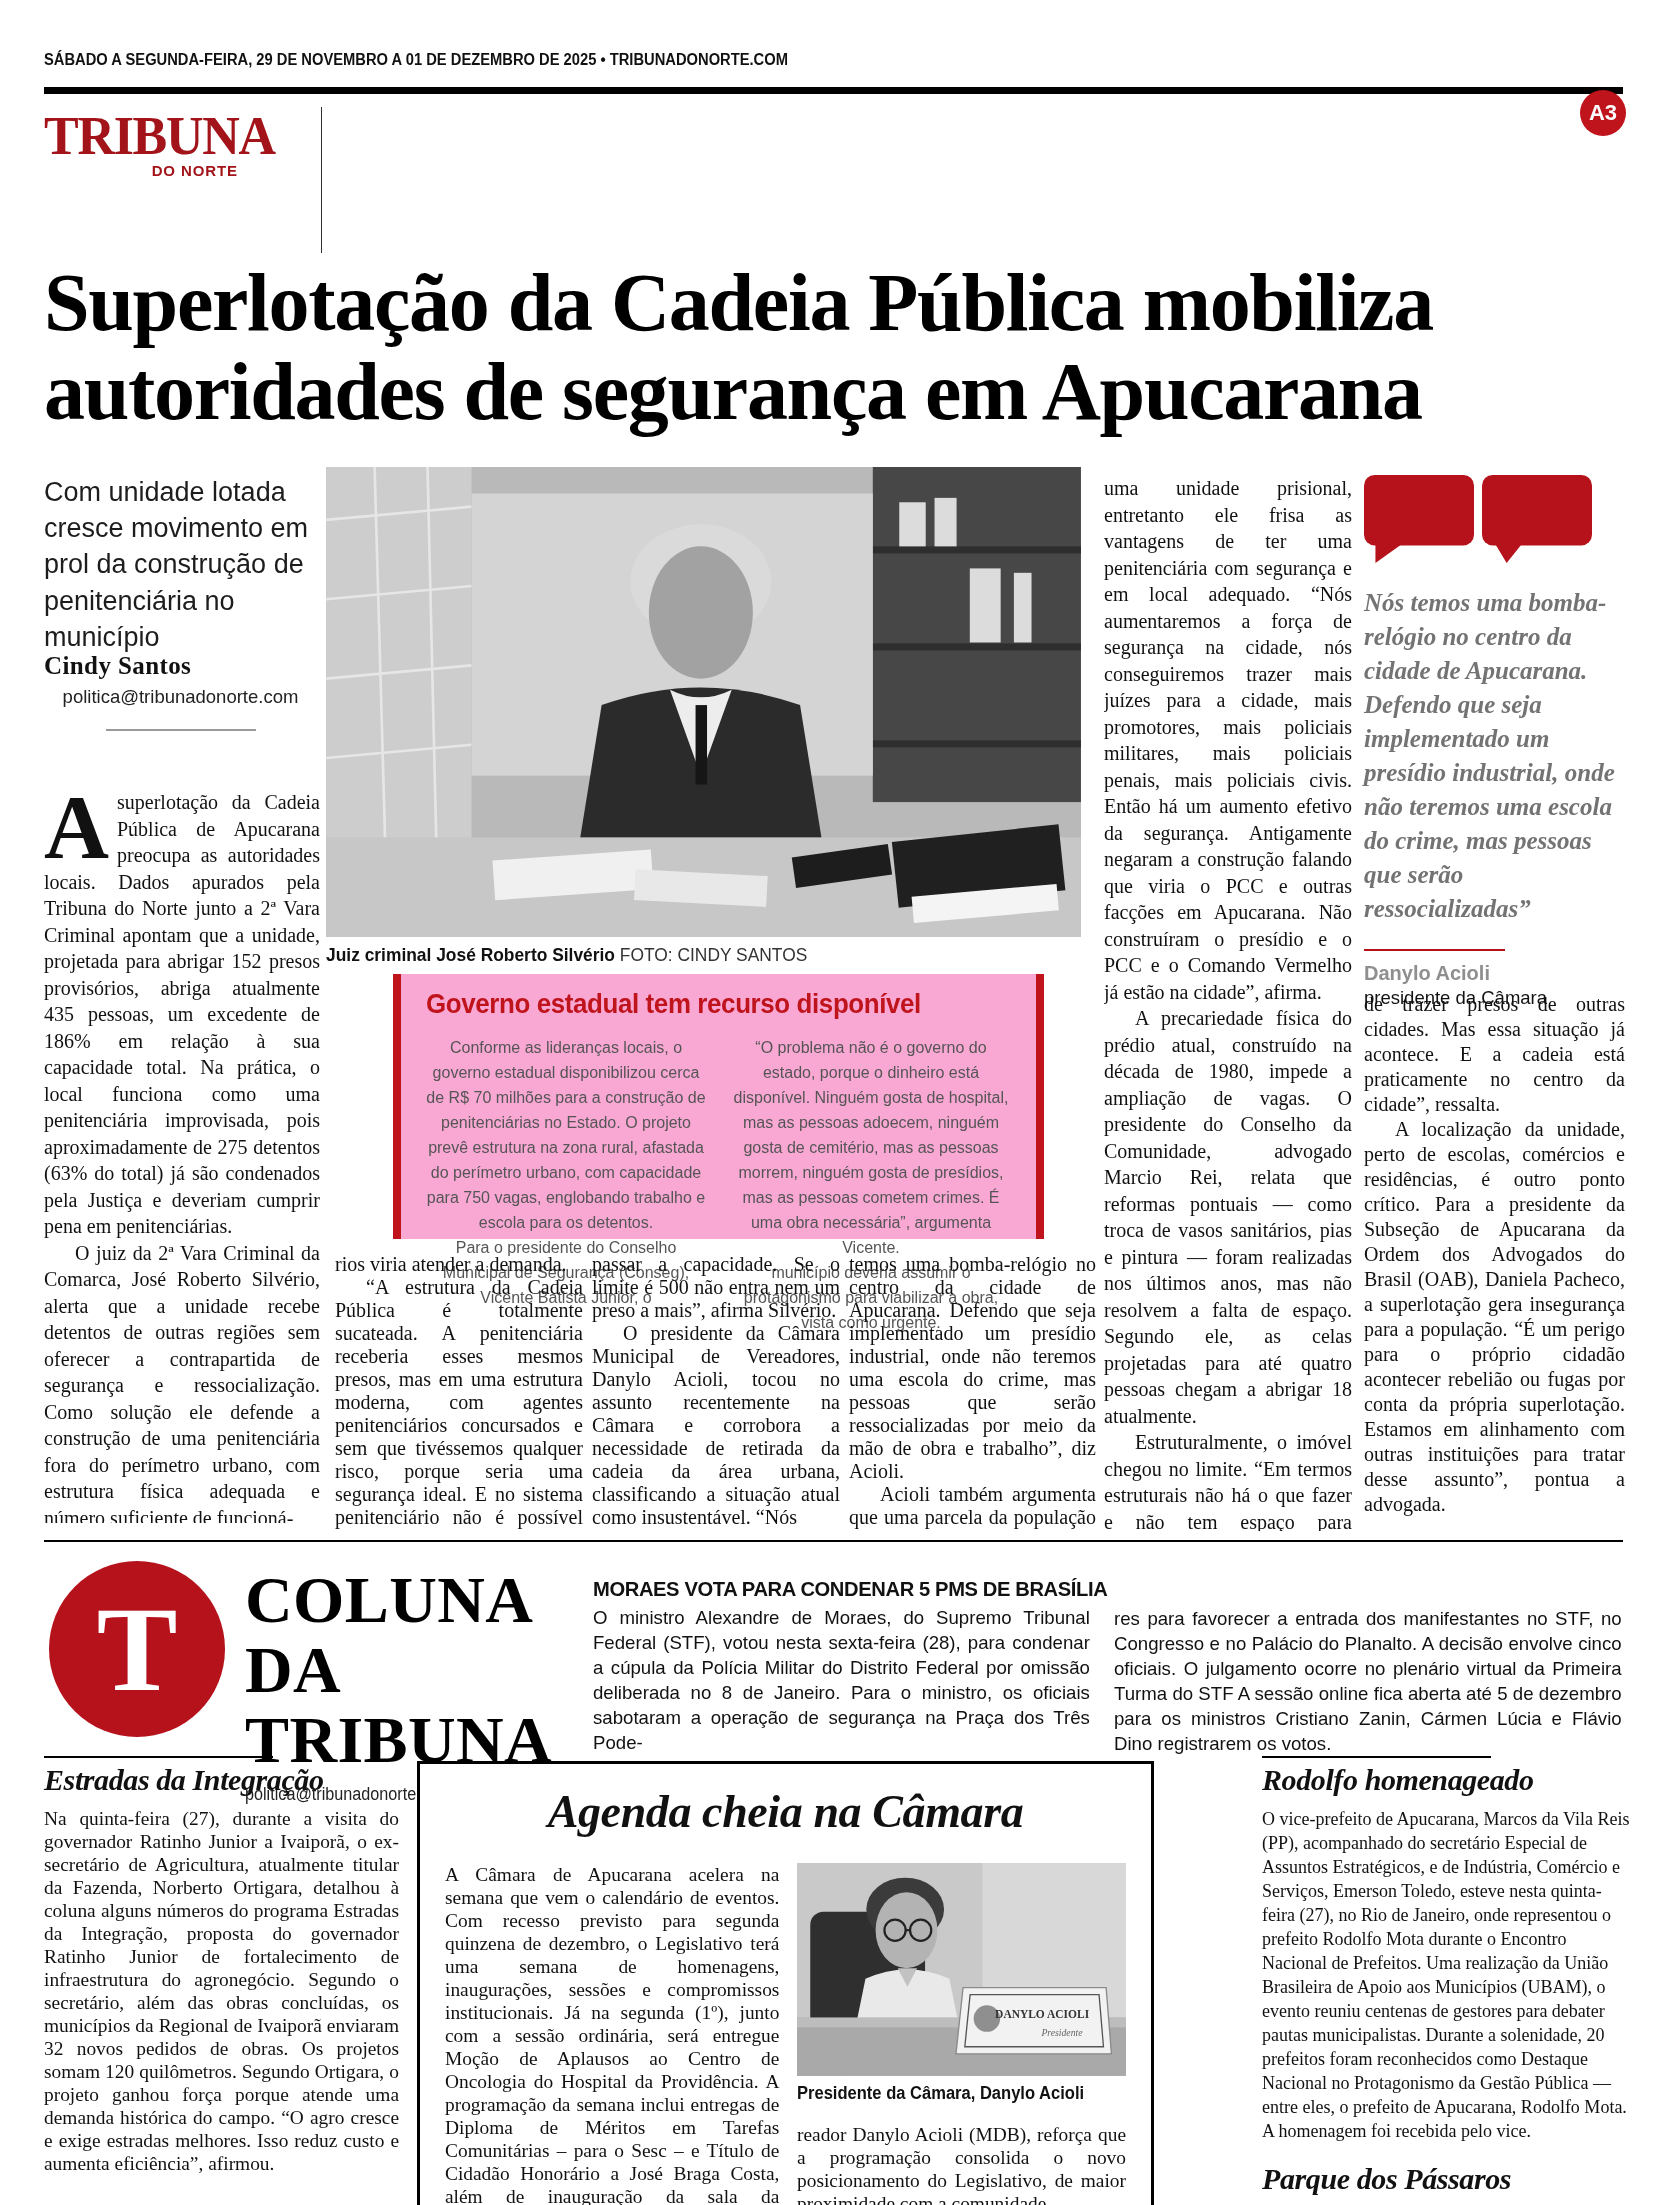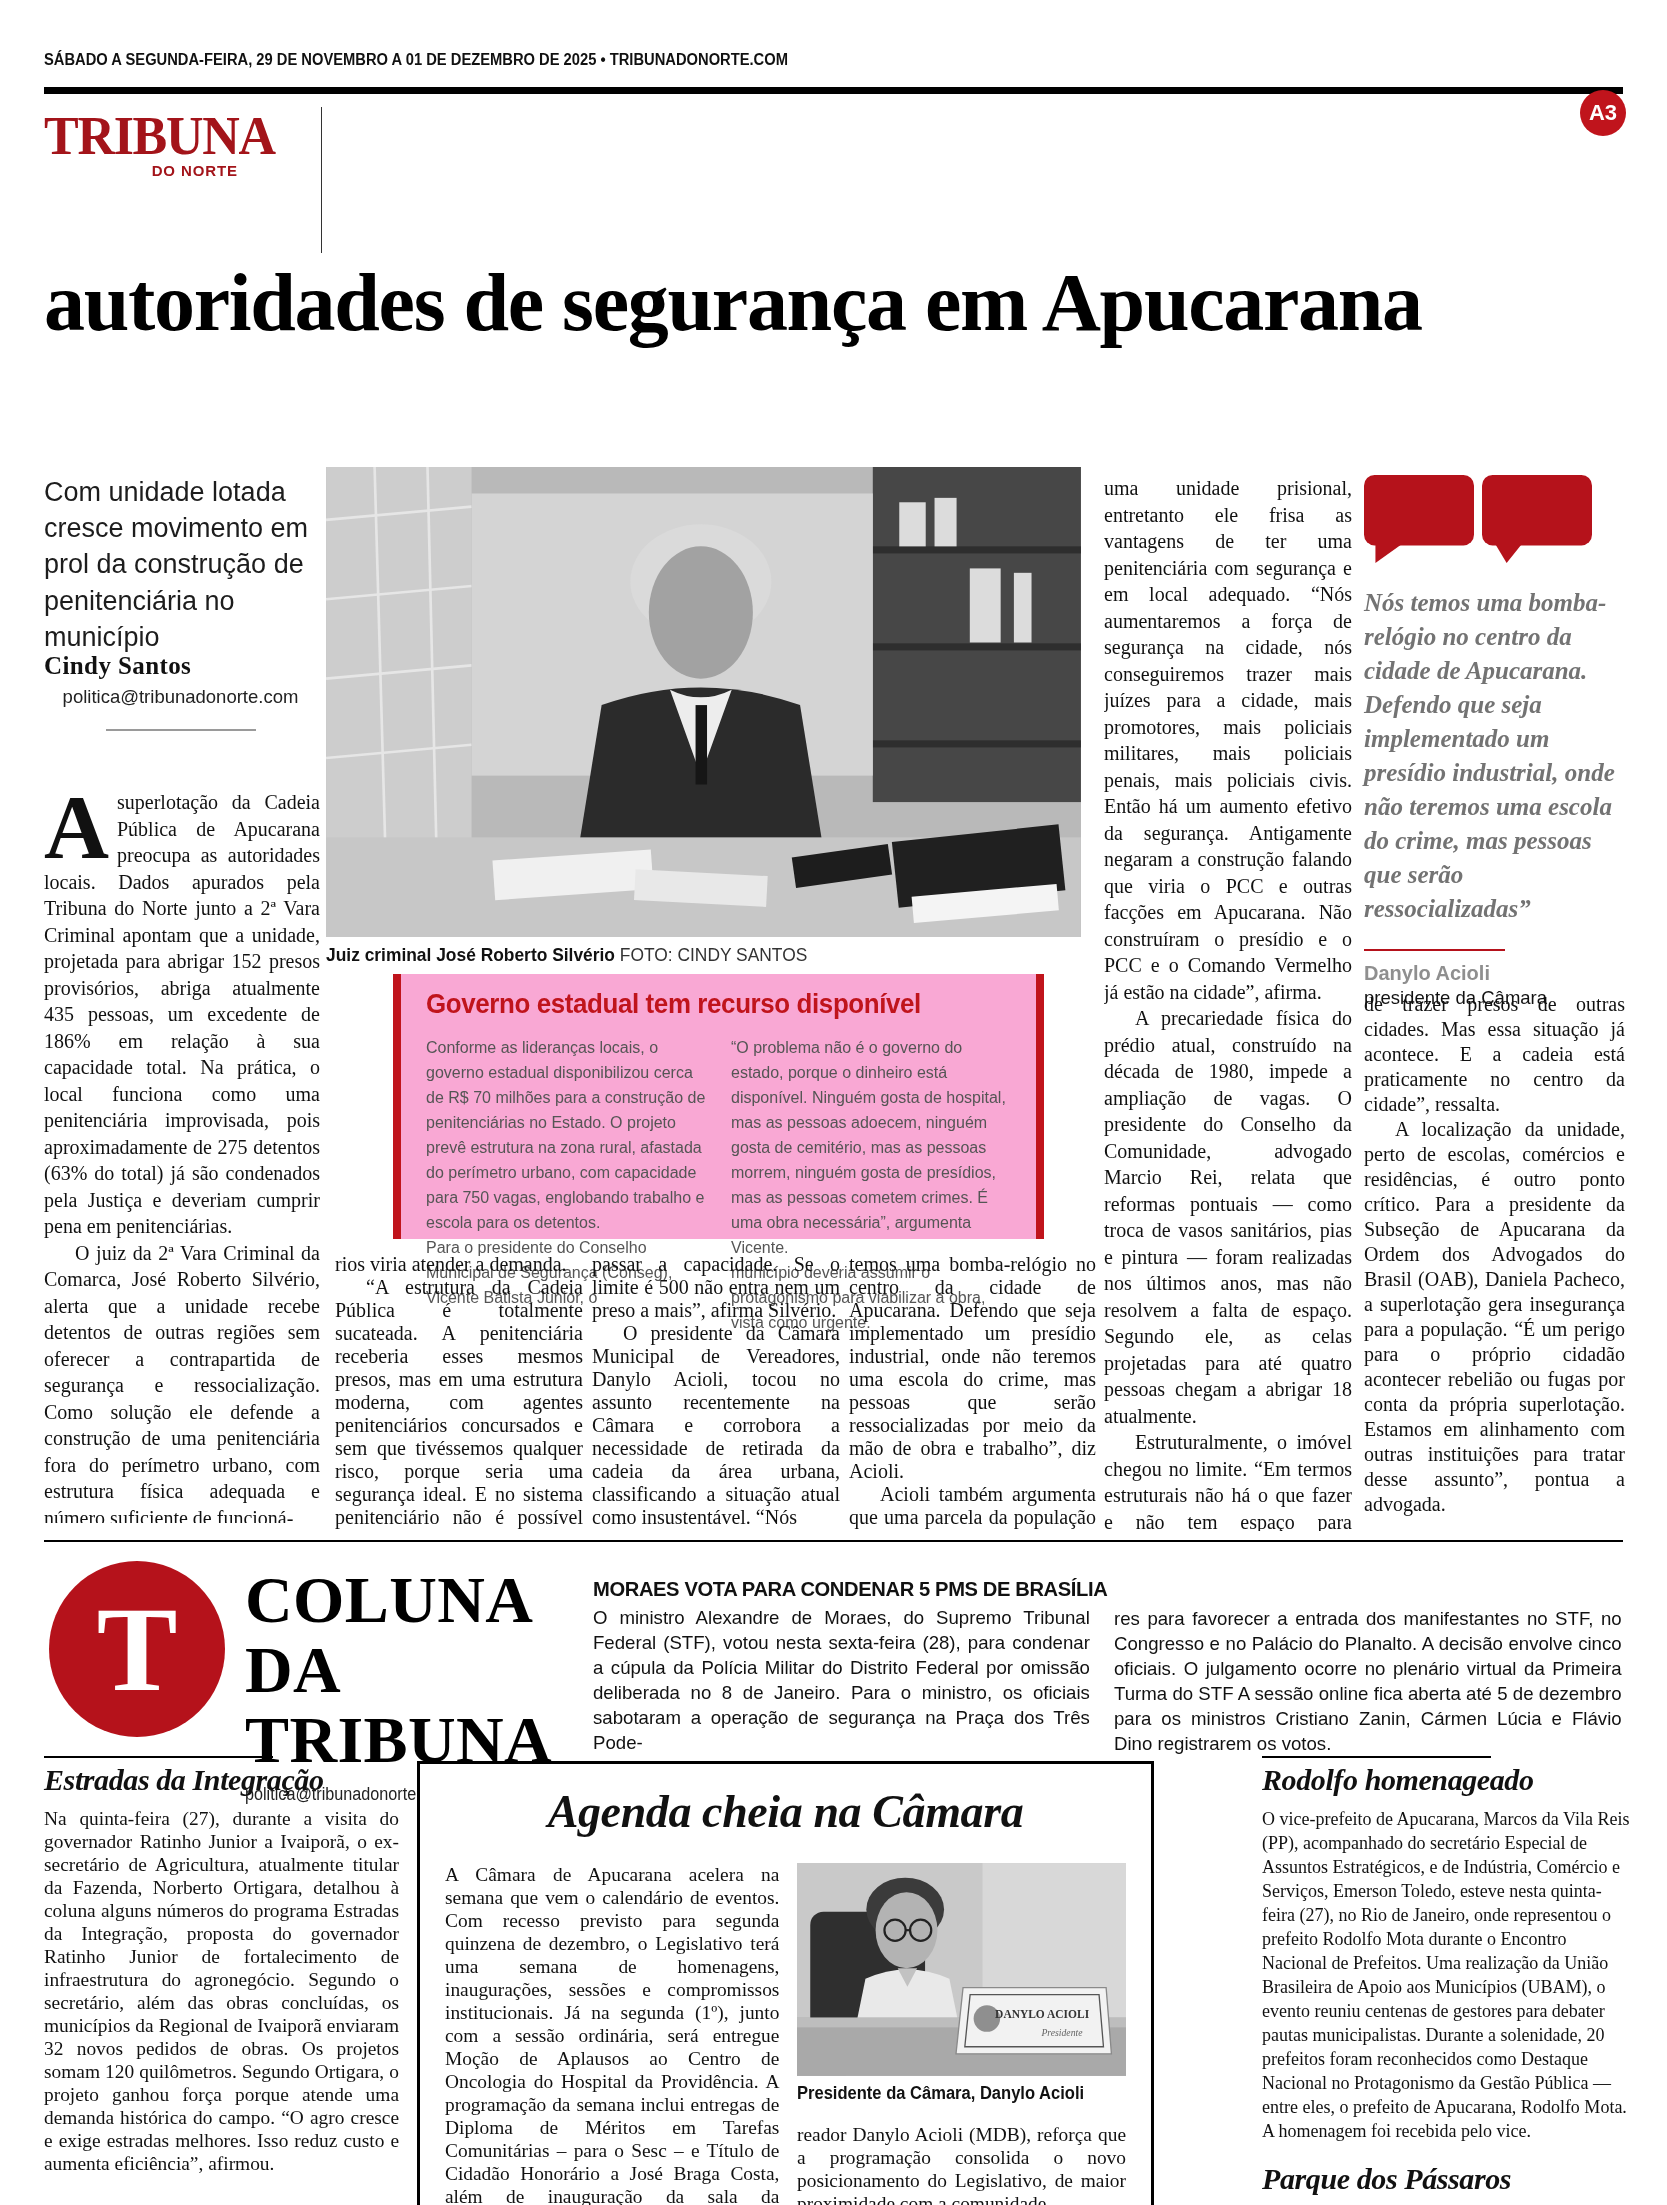--- a/index.html
+++ b/index.html
@@ -56,21 +56,21 @@
   .caption1 .credit{font-weight:normal;color:#333;}
 
   
   .infobox{position:absolute;left:393px;top:974px;width:651px;height:265px;
     border-left:8.8px solid #c0141c;border-right:8.8px solid #c0141c;background:#f9a8d4;
     box-sizing:border-box;padding:15px 25px 0 25px;}
   .infobox .ib-title{font-family:"Liberation Sans",sans-serif;font-weight:bold;
     font-size:27px;color:#c0141c;letter-spacing:-0.4px;transform:scaleX(.96);transform-origin:left;}
   .ib-cols{display:flex;gap:25px;margin-top:15px;}
   .ib-col{flex:1;font-family:"Liberation Sans",sans-serif;font-size:16px;line-height:25px;color:#555;}
-  .ib-col p{margin:0;}
+  .ib-col p{margin:0;text-align:center;}
 
   
   .quotebox{position:absolute;left:1364px;top:475px;width:265px;}
   .q-icons{display:flex;gap:8px;}
   .q-text{margin-top:23px;font-weight:bold;font-style:italic;font-size:25px;line-height:34px;color:#737373;}
   .q-rule{width:141px;height:1.8px;background:#b5121b;margin-top:23px;}
   .q-author{margin-top:11.5px;font-family:"Liberation Sans",sans-serif;font-weight:bold;font-size:20px;color:#8f8f8f;}
   .q-role{font-family:"Liberation Sans",sans-serif;font-size:18.5px;color:#111;margin-top:1.8px;}
 
   .mid-rule{position:absolute;left:44px;top:1540px;width:1579px;height:1.8px;background:#000;}
@@ -120,20 +120,21 @@
   <div class="date-line">SÁBADO A SEGUNDA-FEIRA, 29 DE NOVEMBRO A 01 DE DEZEMBRO DE 2025   •   TRIBUNADONORTE.COM</div>
   <div class="top-rule"></div>
   <div class="mast-logo">
     <div class="t1">TRIBUNA</div>
     <div class="t2">DO NORTE</div>
   </div>
   <div class="mast-divider"></div>
   <div class="a3-badge">A3</div>
 
   <div class="headline">
+    <div>Superlotação da Cadeia Pública mobiliza</div>
     <div>autoridades de segurança em Apucarana</div>
   </div>
 
   <div class="standfirst">Com unidade lotada cresce movimento em prol da construção de penitenciária no município</div>
   <div class="byline">Cindy Santos</div>
   <div class="byline-email sans">politica@tribunadonorte.com</div>
   <div class="byline-rule"></div>
 
   <div class="newscol c1">
     <div class="dropcap">A</div>

